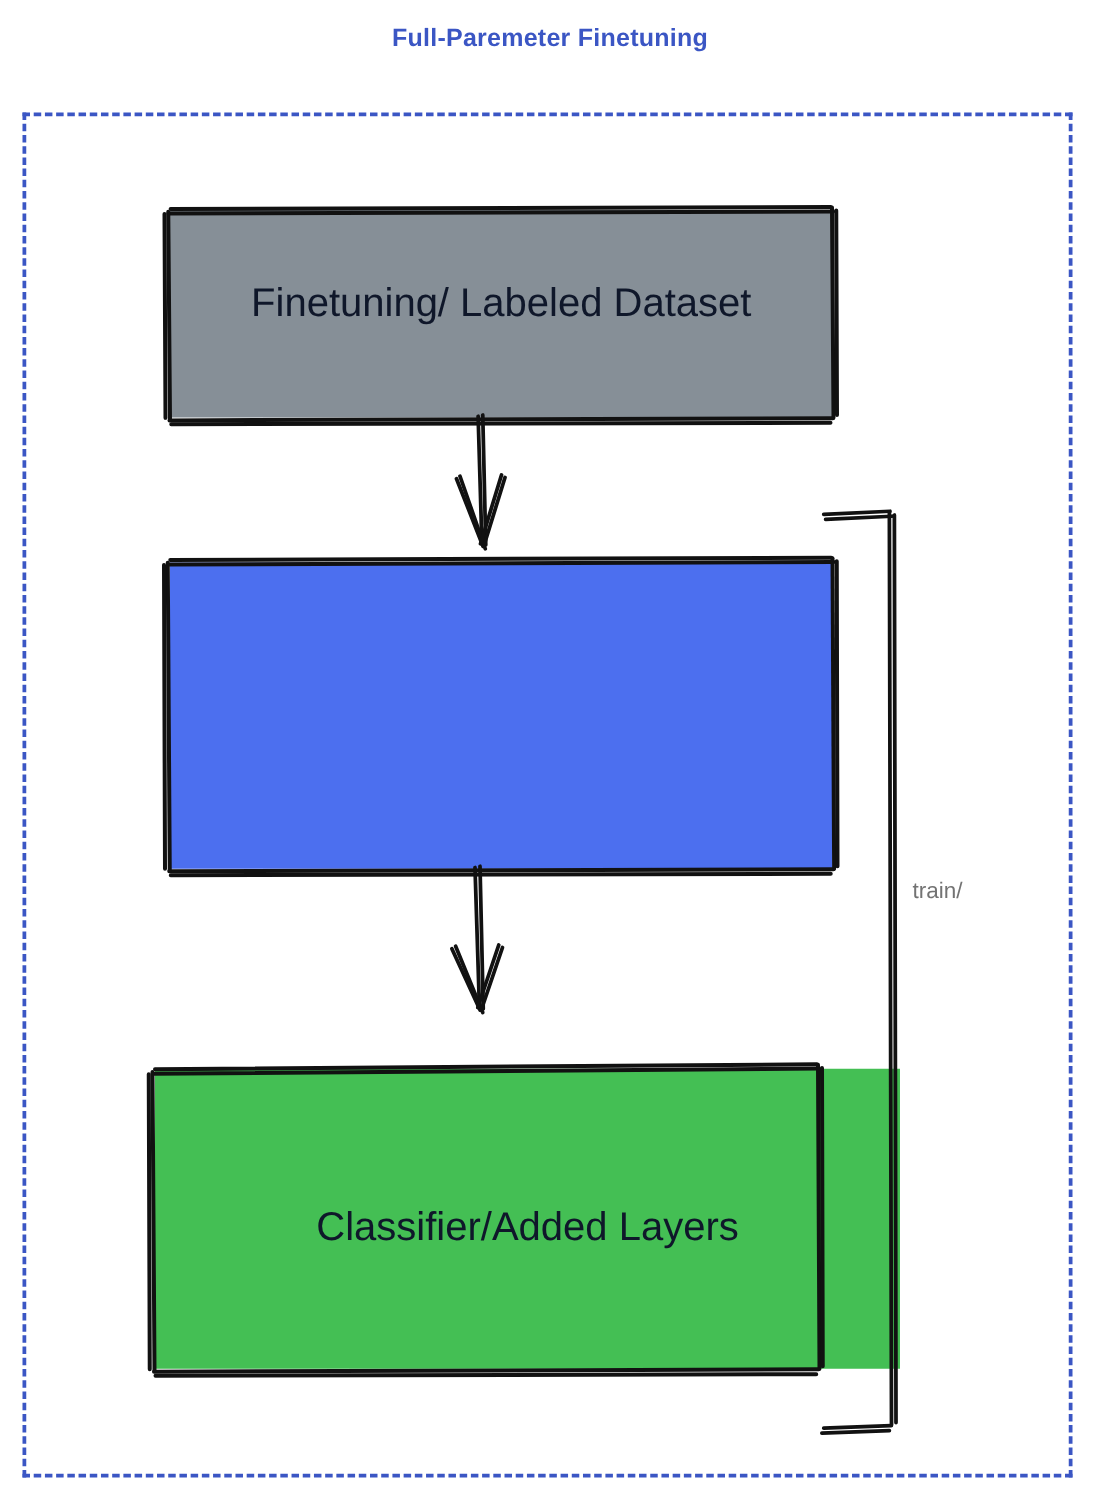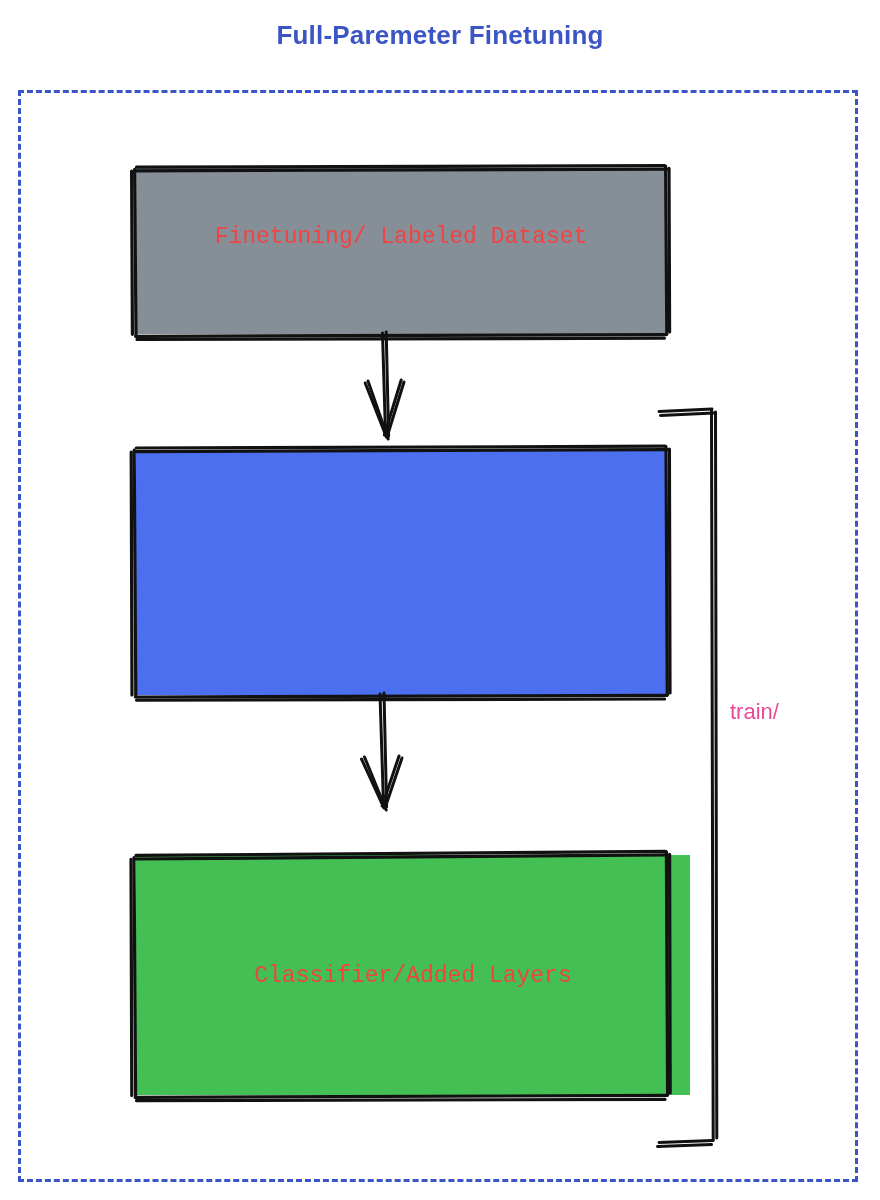--- a/index.html
+++ b/index.html
@@ -16,21 +16,21 @@
     height: 1200px;
     background: #ffffff;
     overflow: hidden;
   }
   #diagram-title {
     position: absolute;
     left: 0;
     top: 20px;
     width: 880px;
     text-align: center;
-    font-size: 26px;
+    font-size: 20px;
     font-weight: bold;
     color: #3B56C4;
     letter-spacing: 0.2px;
   }
   #dashed-container {
     position: absolute;
     left: 18px;
     top: 90px;
     width: 840px;
     height: 1092px;
@@ -51,23 +51,23 @@
     left: -10px;
     top: -10px;
     overflow: visible;
     pointer-events: none;
   }
   .sketch-box .label {
     position: absolute;
     left: 0;
     width: 100%;
     text-align: center;
-    color: #ef4444;
-    font-size: 23px;
-    font-family: Liberation Mono, monospace;
+    color: #0f172a;
+    font-size: 32px;
+    font-family: Liberation Sans, sans-serif;
     white-space: nowrap;
   }
   #box-dataset {
     left: 136px;
     top: 168px;
     width: 530px;
     height: 166px;
   }
   #box-dataset .fill { background: #868F97; }
   #box-dataset .label { top: 56px; }
@@ -75,43 +75,43 @@
   #box-pretrained {
     left: 136px;
     top: 450px;
     width: 530px;
     height: 245px;
   }
   #box-pretrained .fill { background: #4C6FEF; }
   #box-pretrained .label { top: 107px; }
 
   #box-classifier {
-    left: 136px;
+    left: 124px;
     top: 855px;
-    width: 554px;
+    width: 596px;
     height: 240px;
   }
   #box-classifier .fill { background: #44BF54; }
   #box-classifier .label { top: 108px; }
 
   svg.overlay {
     position: absolute;
     left: 0;
     top: 0;
     width: 880px;
     height: 1200px;
     pointer-events: none;
   }
   #loop-label {
     position: absolute;
     left: 730px;
     top: 695px;
     width: 140px;
-    color: #ec4899;
-    font-size: 22px;
+    color: #737373;
+    font-size: 18px;
     line-height: 34px;
     font-family: "Liberation Sans", sans-serif;
   }
   #loop-label div { white-space: nowrap; }
 </style>
 </head>
 <body>
 
 <div id="canvas">
 

